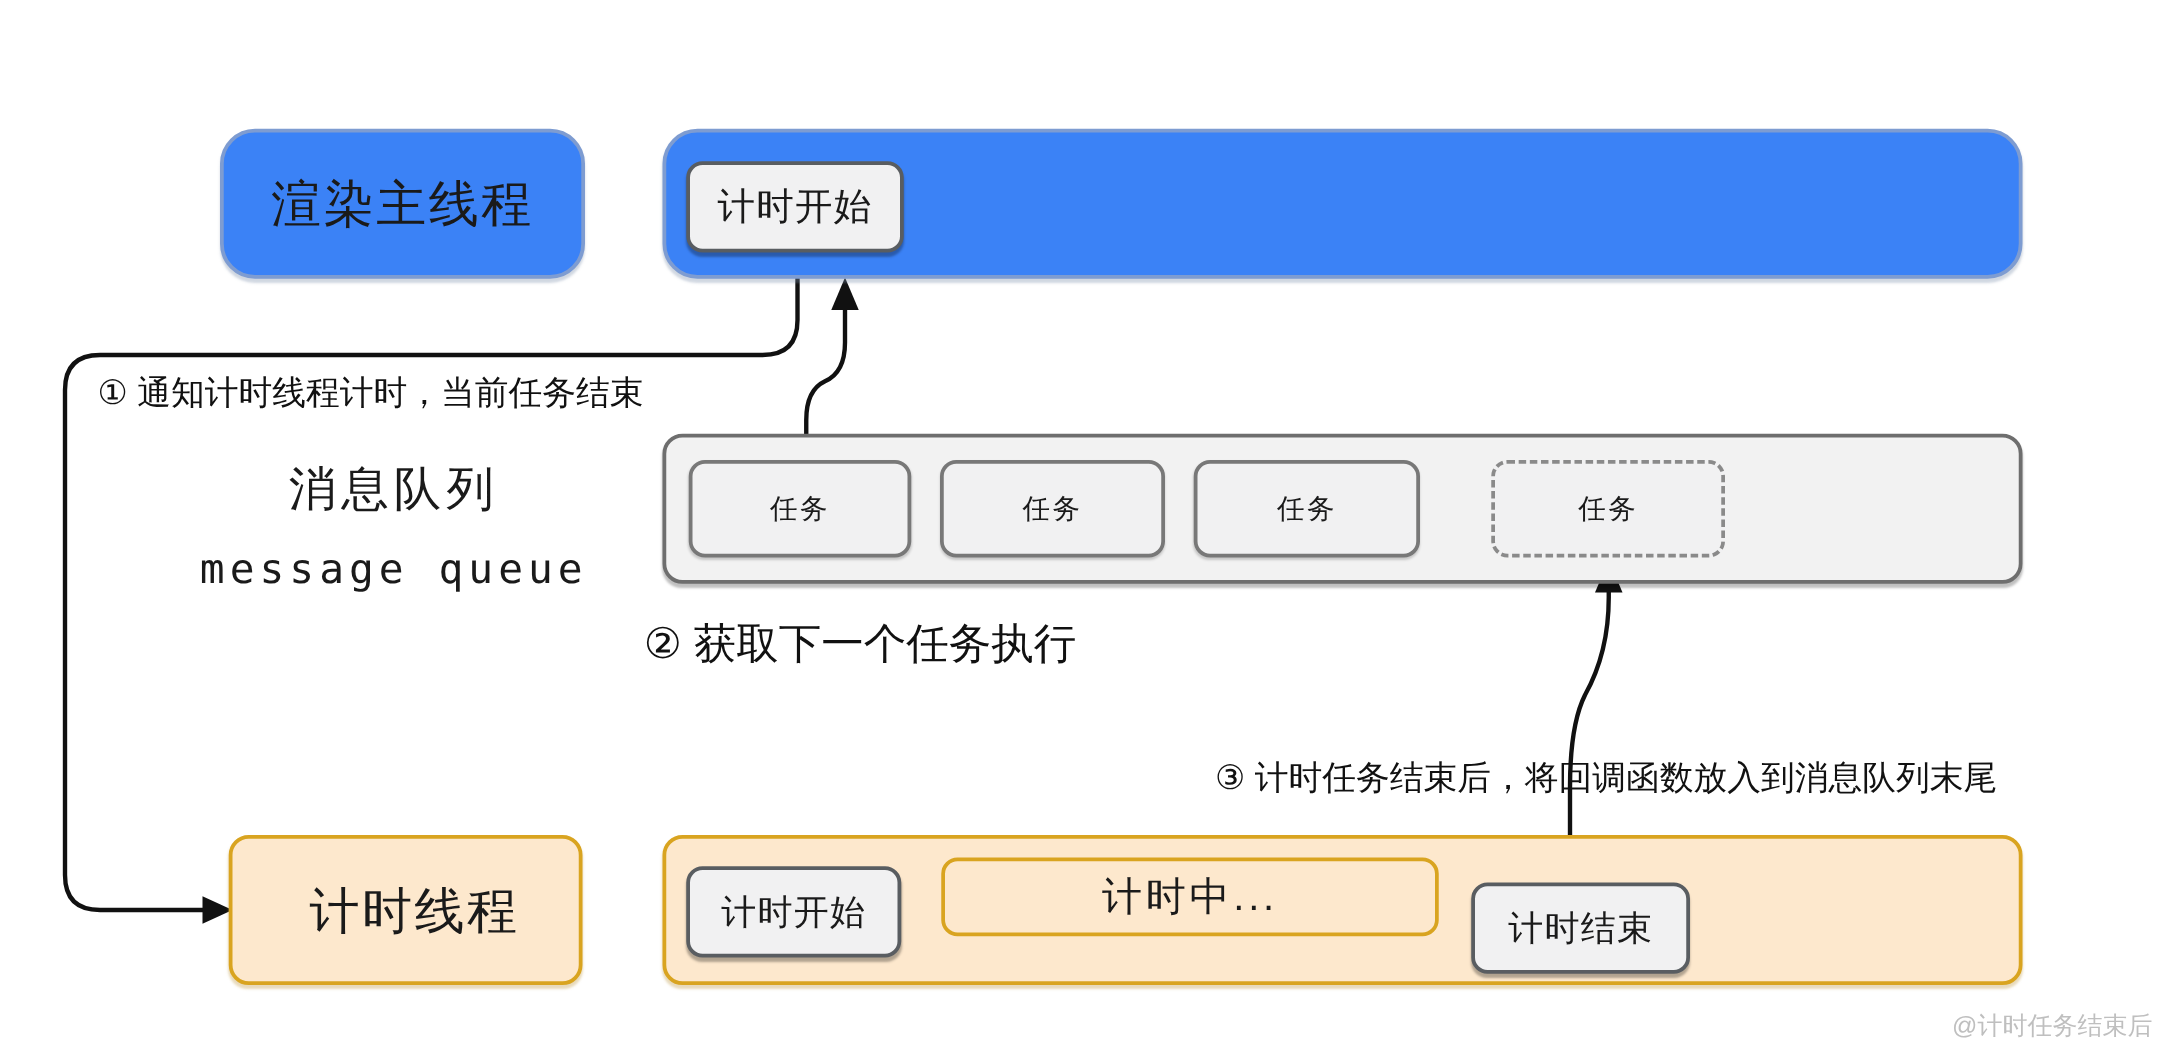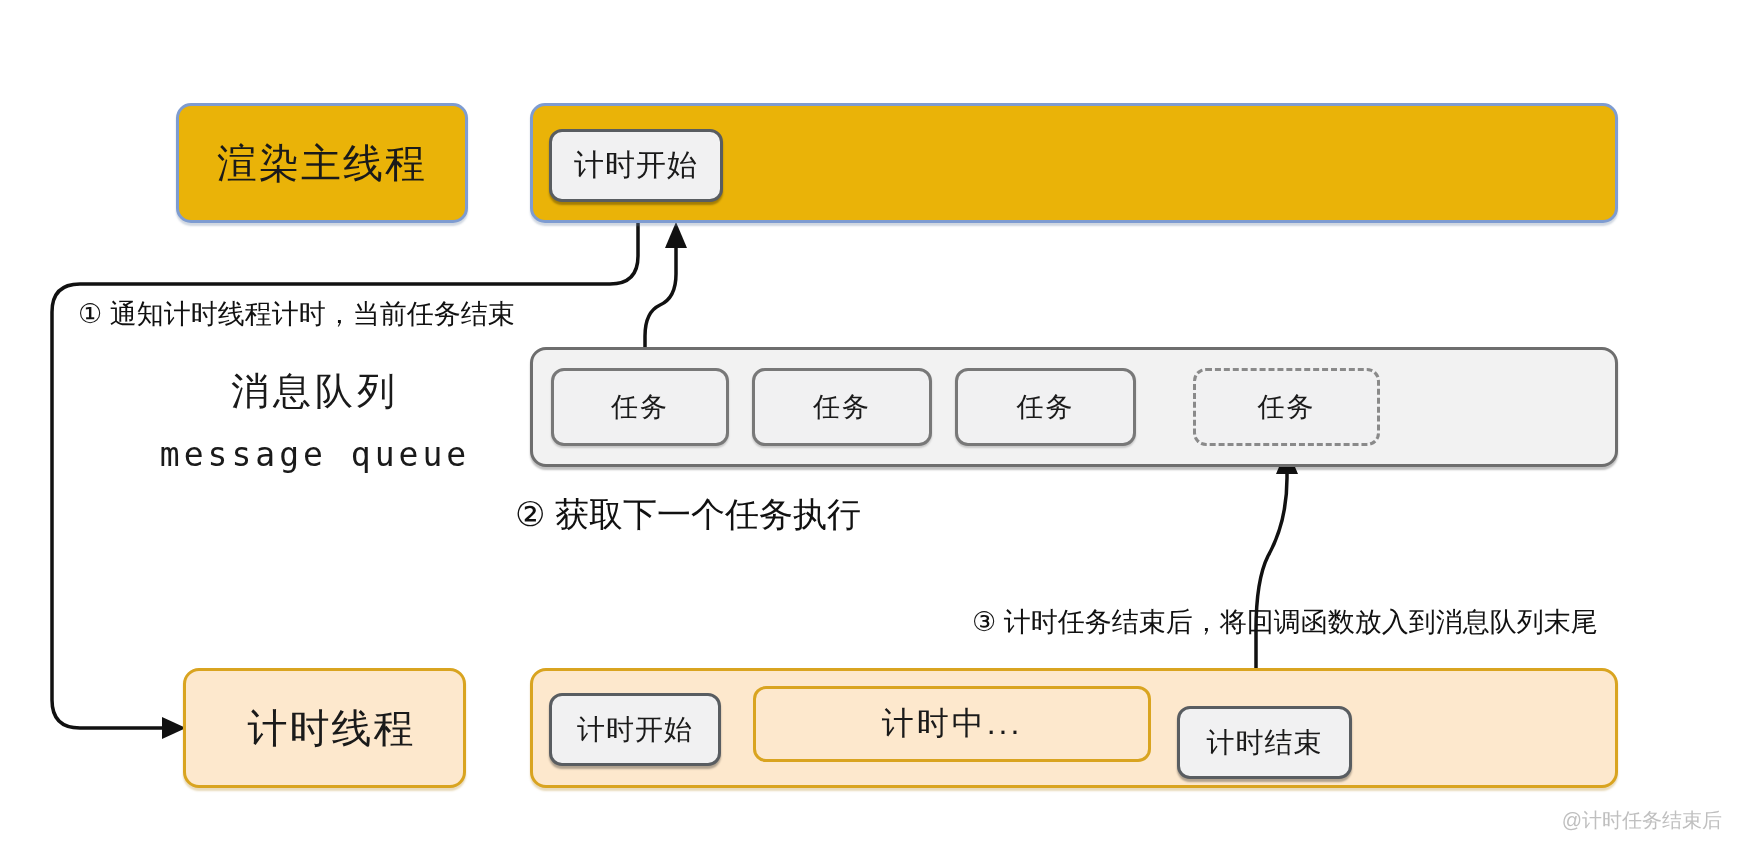--- a/index.html
+++ b/index.html
@@ -3,21 +3,21 @@
 <meta charset="utf-8">
 <style>
   html,body{margin:0;padding:0;background:#ffffff;}
   .canvas{
     position:relative;width:1740px;height:848px;background:#ffffff;overflow:hidden;
     font-family:"Liberation Sans","DejaVu Sans",sans-serif;color:#1a1a1a;
   }
   .abs{position:absolute;box-sizing:border-box;}
   
   .blue-box{
-    background:#eab308;border:3px solid #7e9cd1;border-radius:15px;
+    background:#3b82f6;border:3px solid #7e9cd1;border-radius:28px;
     box-shadow:0 3px 2px rgba(120,140,170,.35);
   }
   .orange-box{
     background:#fde8cd;border:3px solid #d9a420;border-radius:16px;
     box-shadow:0 3px 2px rgba(190,150,60,.35);
     padding-left:14px;
   }
   .gray-container{
     background:#f2f2f2;border:3px solid #6e6e6e;border-radius:16px;
     box-shadow:0 3px 2px rgba(0,0,0,.25);
@@ -30,21 +30,21 @@
     background:#f1f1f2;border:3px solid #787878;border-radius:13px;
     box-shadow:0 2px 2px rgba(0,0,0,.18);
   }
   .task-box.dashed{border:3px dashed #8a8a8a;box-shadow:none;}
   .small-orange{
     background:#fde8cd;border:3px solid #d9a420;border-radius:13px;
   }
   .center{display:flex;align-items:center;justify-content:center;text-align:center;}
   .lbl-big{font-size:40px;letter-spacing:2px;}
   .lbl-small{font-size:30px;letter-spacing:1px;}
-  .lbl-task{font-size:27px;letter-spacing:2px;}
+  .lbl-task{font-size:22px;letter-spacing:2px;}
   .annotation{font-size:27px;white-space:nowrap;color:#111;}
   .queue-label-zh{font-size:38px;letter-spacing:4px;margin-top:10px;}
   .queue-label-en{font-family:"DejaVu Sans Mono","Liberation Mono",monospace;font-size:33px;letter-spacing:4px;}
   .watermark{font-size:20px;color:#bfbfbf;}
   svg.arrows{position:absolute;left:0;top:0;pointer-events:none;}
 </style>
 </head>
 <body>
 
 <div class="canvas">
@@ -98,21 +98,21 @@
   <div class="abs annotation" style="left:515px;top:492px;font-size:34px;">② 获取下一个任务执行</div>
 
   <div class="abs orange-box center lbl-big" style="left:183px;top:668px;width:283px;height:120px;">
     <span>计时线程</span>
   </div>
 
   <div class="abs orange-box" style="left:530px;top:668px;width:1088px;height:120px;">
     <div class="abs small-gray center lbl-small" style="left:16px;top:22px;width:172px;height:73px;font-size:28px;">
       <span>计时开始</span>
     </div>
-    <div class="abs small-orange center" style="left:220px;top:15px;width:398px;height:76px;font-size:32px;letter-spacing:3px;">
+    <div class="abs small-orange center" style="left:220px;top:15px;width:398px;height:63px;font-size:32px;letter-spacing:3px;">
       <span>计时中...</span>
     </div>
     <div class="abs small-gray center lbl-small" style="left:644px;top:35px;width:175px;height:73px;font-size:28px;">
       <span>计时结束</span>
     </div>
   </div>
 
   <div class="abs watermark" style="right:18px;bottom:14px;">@计时任务结束后</div>
 
 </div>

